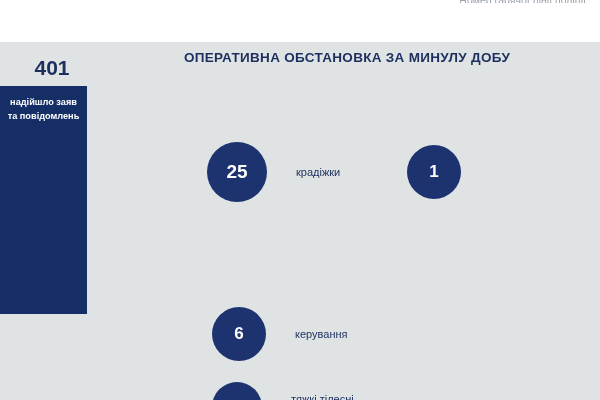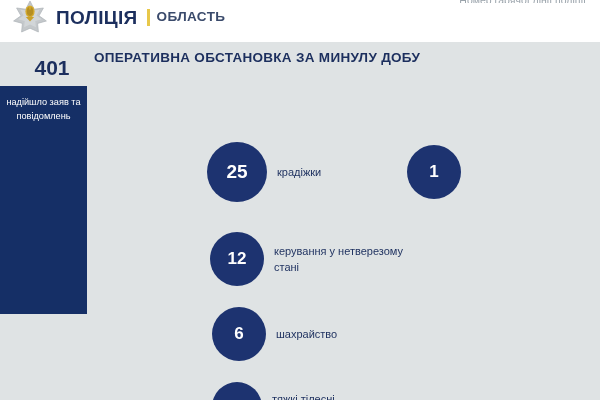--- a/index.html
+++ b/index.html
@@ -89,39 +89,41 @@
     position: absolute;
     left: 88px; top: 8px;
     width: 512px;
     height: 22px;
   }
   #title-text {
     font-size: 13.5px;
     font-weight: bold;
     color: #1c2f5e;
     letter-spacing: 0.3px;
+    text-align: center;
     padding-left: 6px;
   }
 
   
   #stat-total {
     position: absolute;
     left: 8px; top: 14px;
     width: 88px;
     text-align: center;
     font-size: 21px;
     font-weight: bold;
     color: #1c2f5e;
   }
   #stat-panel {
     position: absolute;
     left: 0px; top: 44px;
     width: 87px;
     height: 228px;
     background: #152f66;
+    font-weight: bold;
   }
   #stat-panel-label {
     padding: 9px 5px 0 5px;
     font-size: 9.2px;
     color: #ffffff;
     text-align: center;
     line-height: 1.55;
   }
 
   
@@ -137,60 +139,39 @@
     font-weight: bold;
     display: flex;
     align-items: center;
     justify-content: center;
     flex: 0 0 auto;
   }
   .bubble.lg { width: 60px; height: 60px; font-size: 19px; }
   .bubble.md { width: 54px; height: 54px; font-size: 17px; }
   .bubble.sm { width: 50px; height: 50px; font-size: 15px; }
   .stat-label {
-    margin-left: 10px;
+    margin-left: 29px;
     font-size: 11px;
     color: #1c2f5e;
     line-height: 1.5;
     max-width: 120px;
   }
   .stat-label.wide { max-width: 140px; }
 
   #row-krad   { left: 207px; top: 100px; }
   #row-keruv  { left: 210px; top: 190px; }
   #row-shahr  { left: 212px; top: 265px; }
   #row-tilesn { left: 212px; top: 340px; }
   #row-dtp    { left: 407px; top: 103px; }
 </style>
 </head>
 <body>
 
 <div id="header">
 
-  <div id="brand">
-    <span id="badge-logo">
-      <svg width="44" height="34" viewBox="0 0 44 34">
-        <g>
-          <path d="M22 1 L26.2 9.2 L35.4 8.0 L31.0 15.8 L38.4 21.0 L29.6 23.4
-                   L30.4 32.0 L22 28.2 L13.6 32.0 L14.4 23.4 L5.6 21.0
-                   L13.0 15.8 L8.6 8.0 L17.8 9.2 Z" fill="#c4c8cb" stroke="#adb3b7" stroke-width="0.7"></path>
-          <path d="M22 4.5 L25.0 10.6 L31.6 9.7 L28.4 15.4 L33.8 19.2
-                   L27.3 21.0 L27.9 27.3 L22 24.5 L16.1 27.3 L16.7 21.0
-                   L10.2 19.2 L15.6 15.4 L12.4 9.7 L19.0 10.6 Z" fill="#d5d8da" opacity="0.85"></path>
-          <ellipse cx="22" cy="11.5" rx="4.6" ry="6.0" fill="#d6ab2e"></ellipse>
-          <ellipse cx="22" cy="11.5" rx="3.2" ry="4.4" fill="#b58f22"></ellipse>
-          <rect x="21.3" y="6.4" width="1.4" height="3.1" fill="#d6ab2e"></rect>
-          <path d="M17.8 17.0 L26.2 17.0 L22 21.5 Z" fill="#c9a12b"></path>
-        </g>
-      </svg>
-    </span>
-    <span id="brand-police">ПОЛІЦІЯ</span>
-    <span id="brand-divider"></span>
-    <span id="brand-region">ОБЛАСТЬ</span>
-  </div>
 
   <div id="site-info">
     <div id="site-caption">Номер гарячої лінії поліції</div>
   </div>
 
 </div>
 
 <div id="canvas">
 
   <div id="title-strip">
@@ -201,28 +182,24 @@
 
   <div id="stat-panel">
     <div id="stat-panel-label">надійшло заяв та повідомлень</div>
   </div>
 
   <div class="stat-row" id="row-krad">
     <div class="bubble lg">25</div>
     <div class="stat-label">крадіжки</div>
   </div>
 
-  <div class="stat-row" id="row-keruv">
-    <div class="bubble md">12</div>
-    <div class="stat-label wide">керування у нетверезому стані</div>
-  </div>
 
   <div class="stat-row" id="row-shahr">
     <div class="bubble md">6</div>
-    <div class="stat-label">шахрайство</div>
+    <div class="stat-label">керування</div>
   </div>
 
   <div class="stat-row" id="row-tilesn">
     <div class="bubble sm">1</div>
     <div class="stat-label">тяжкі тілесні ушкодження</div>
   </div>
 
   <div class="stat-row" id="row-dtp">
     <div class="bubble md">1</div>
   </div>

